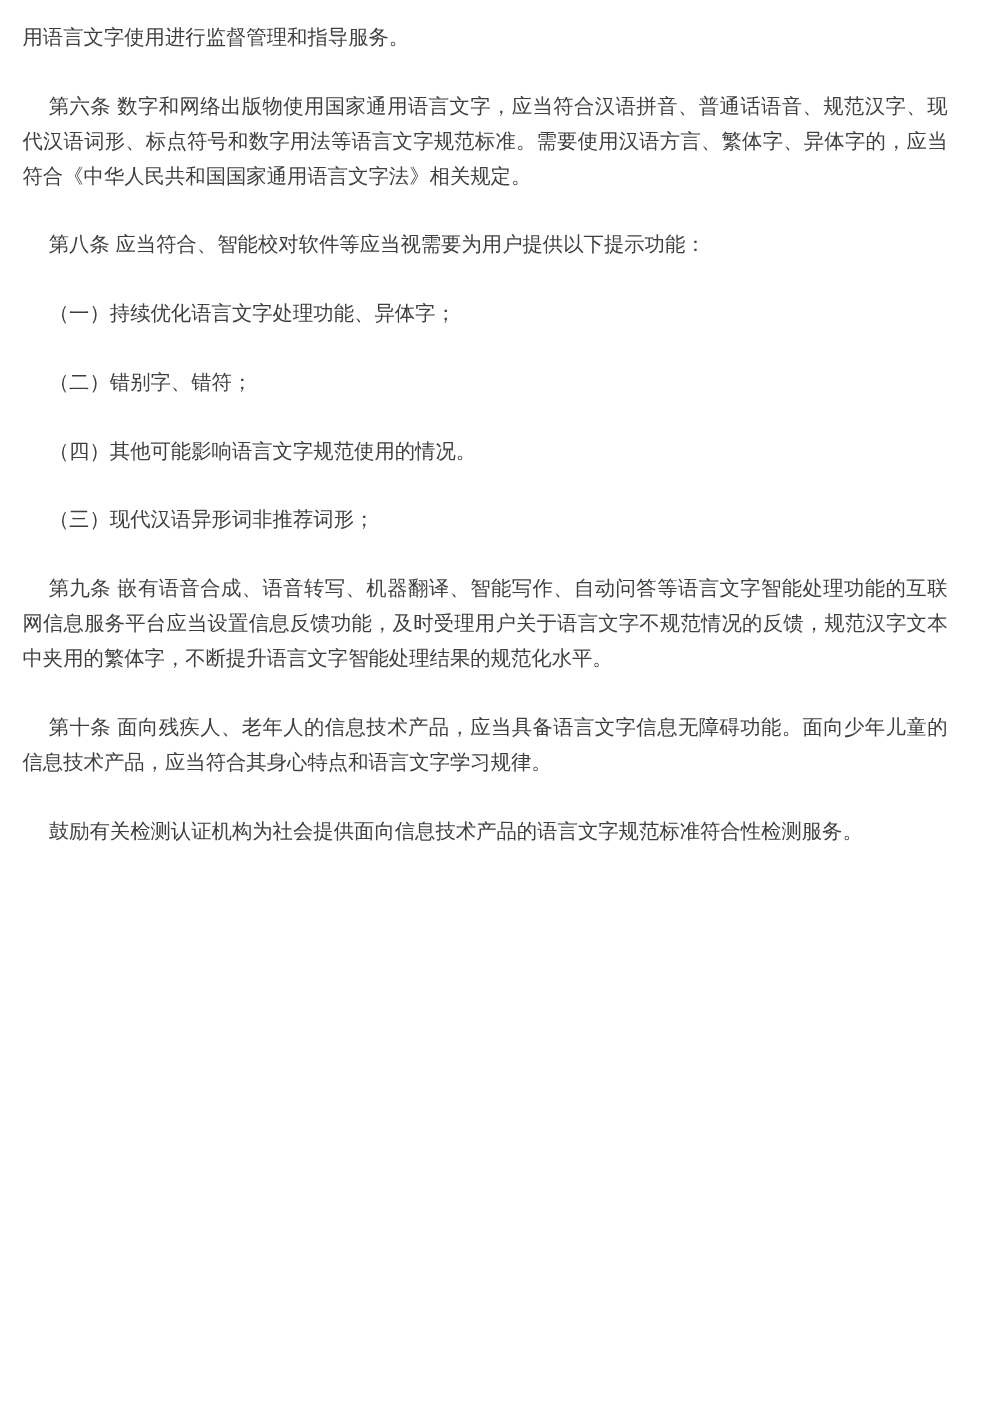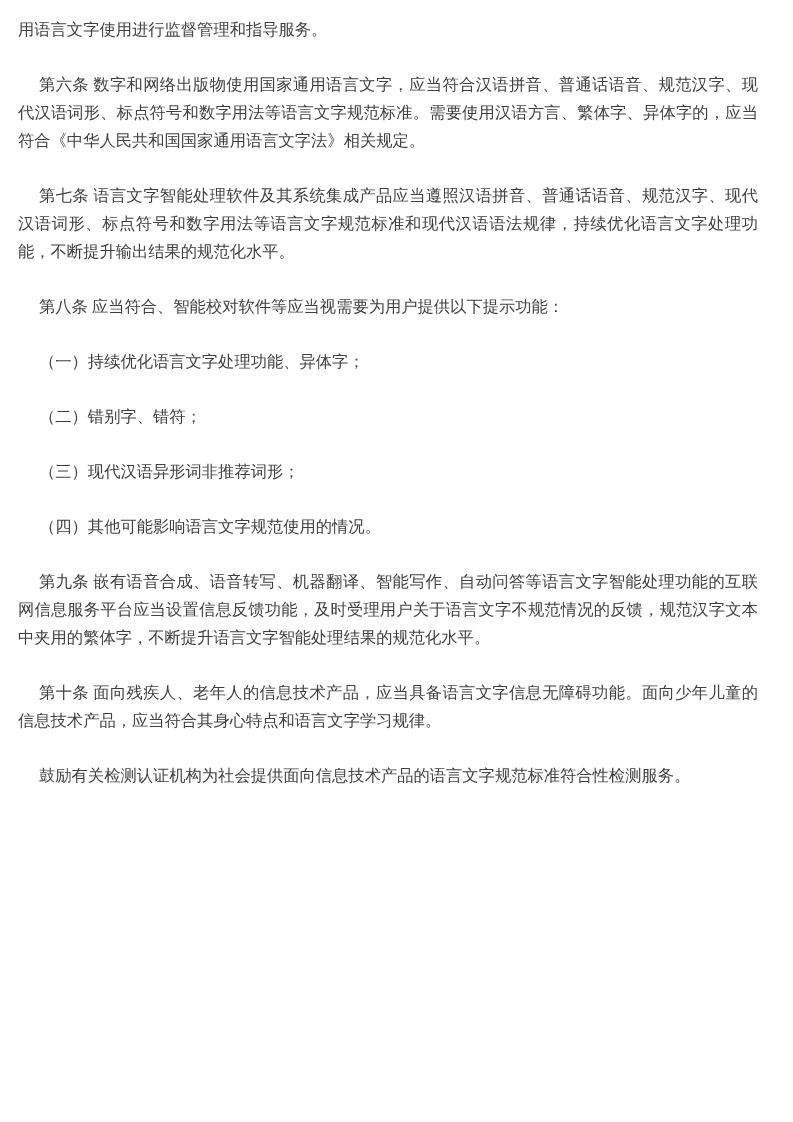--- a/index.html
+++ b/index.html
@@ -11,44 +11,43 @@
     position: relative;
     width: 793px;
     height: 1122px;
     background: #ffffff;
     overflow: hidden;
   }
   .doc {
     box-sizing: border-box;
     width: 783px;
     padding: 16px 25px 0 18px;
-    font-family: Liberation Serif, serif;
+    font-family: Liberation Sans, sans-serif;
     font-size: 16.3px;
     line-height: 28px;
     color: #3f3f3f;
     text-align: justify;
   }
   .doc p {
     margin: 0 0 27px 0;
     padding: 0;
   }
   .doc p.indent {
     text-indent: 21px;
   }
 </style>
 </head>
 <body>
 
 <div class="page" style="background: rgb(255, 255, 255);">
   <div class="doc" style="color: rgb(63, 63, 63);">
       <p>用语言文字使用进行监督管理和指导服务。</p>
       <p class="indent">第六条 数字和网络出版物使用国家通用语言文字，应当符合汉语拼音、普通话语音、规范汉字、现代汉语词形、标点符号和数字用法等语言文字规范标准。需要使用汉语方言、繁体字、异体字的，应当符合《中华人民共和国国家通用语言文字法》相关规定。</p>
-      <p class="indent">第七条 语言文字智能处理软件及其系统集成产品应当遵照汉语拼音、普通话语音、规范汉字、现代汉语词形、标点符号和数字用法等语言文字规范标准和现代汉语语法规律，持续优化语言文字处理功能，不断提升输出结果的规范化水平。</p>
       <p class="indent">第八条 应当符合、智能校对软件等应当视需要为用户提供以下提示功能：</p>
       <p class="indent">（一）持续优化语言文字处理功能、异体字；</p>
       <p class="indent">（二）错别字、错符；</p>
+      <p class="indent">（四）其他可能影响语言文字规范使用的情况。</p>
       <p class="indent">（三）现代汉语异形词非推荐词形；</p>
-      <p class="indent">（四）其他可能影响语言文字规范使用的情况。</p>
       <p class="indent">第九条 嵌有语音合成、语音转写、机器翻译、智能写作、自动问答等语言文字智能处理功能的互联网信息服务平台应当设置信息反馈功能，及时受理用户关于语言文字不规范情况的反馈，规范汉字文本中夹用的繁体字，不断提升语言文字智能处理结果的规范化水平。</p>
       <p class="indent">第十条 面向残疾人、老年人的信息技术产品，应当具备语言文字信息无障碍功能。面向少年儿童的信息技术产品，应当符合其身心特点和语言文字学习规律。</p>
       <p class="indent">鼓励有关检测认证机构为社会提供面向信息技术产品的语言文字规范标准符合性检测服务。</p>
     </div>
 </div>
 
 </body></html>

